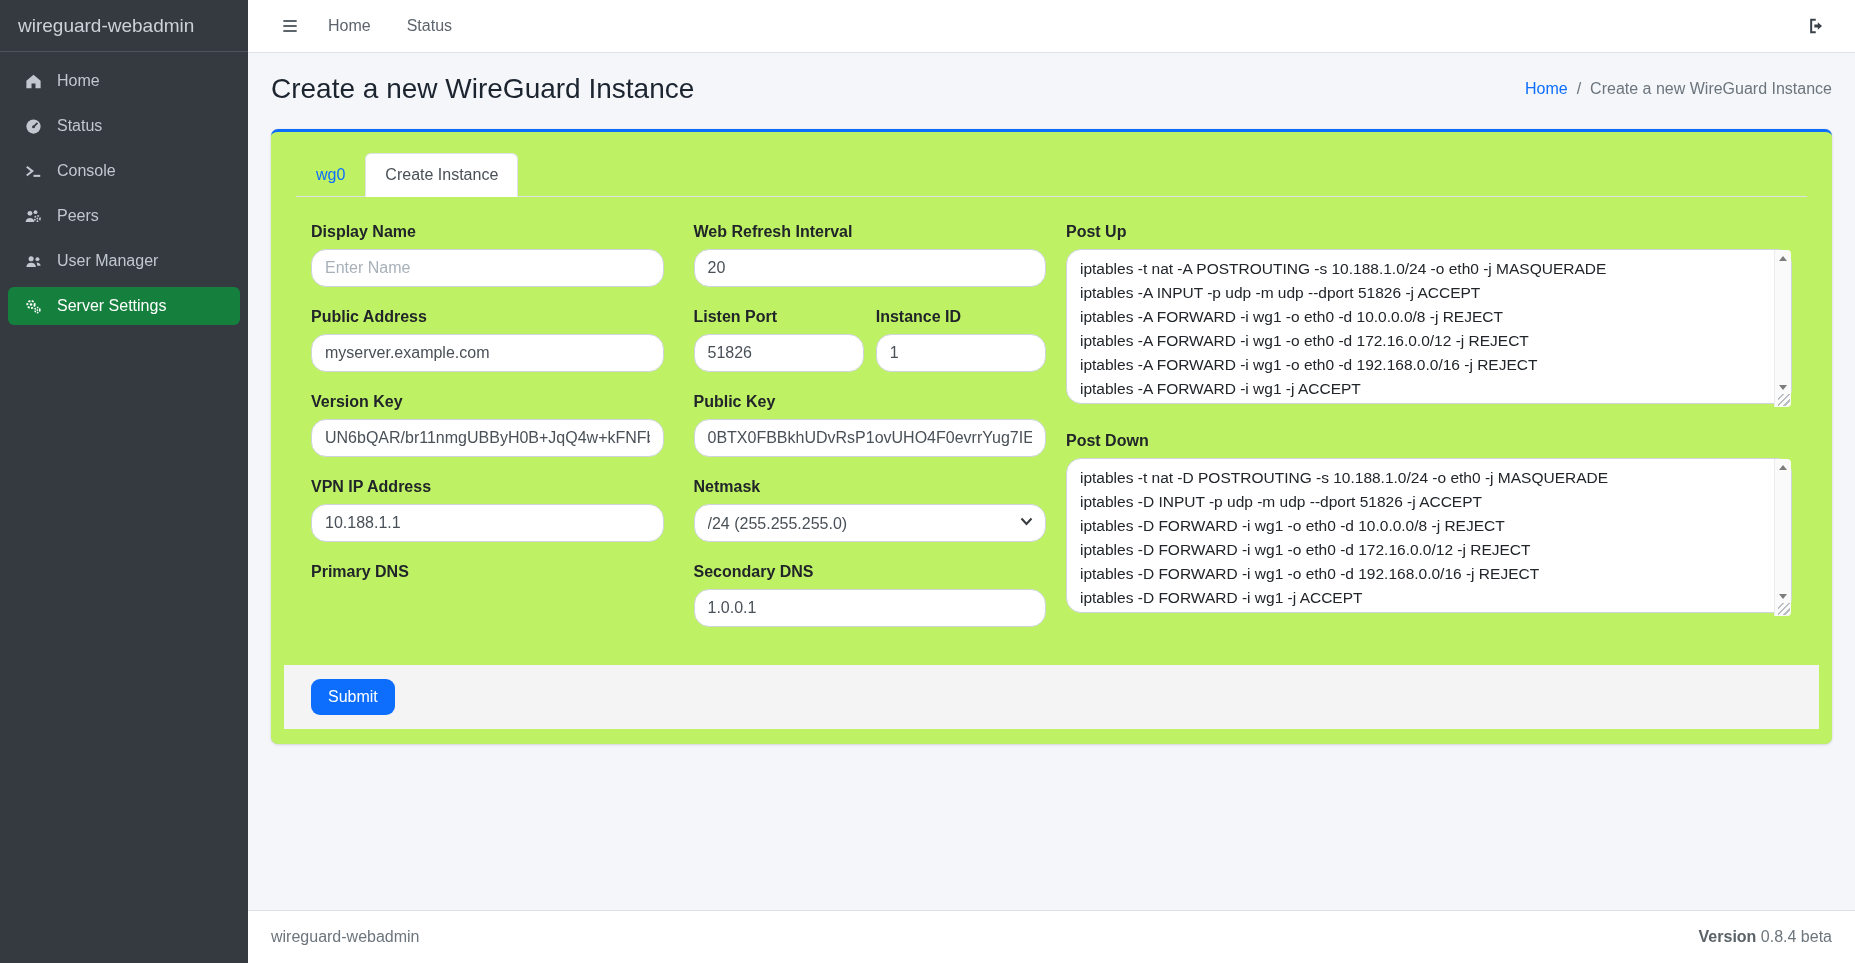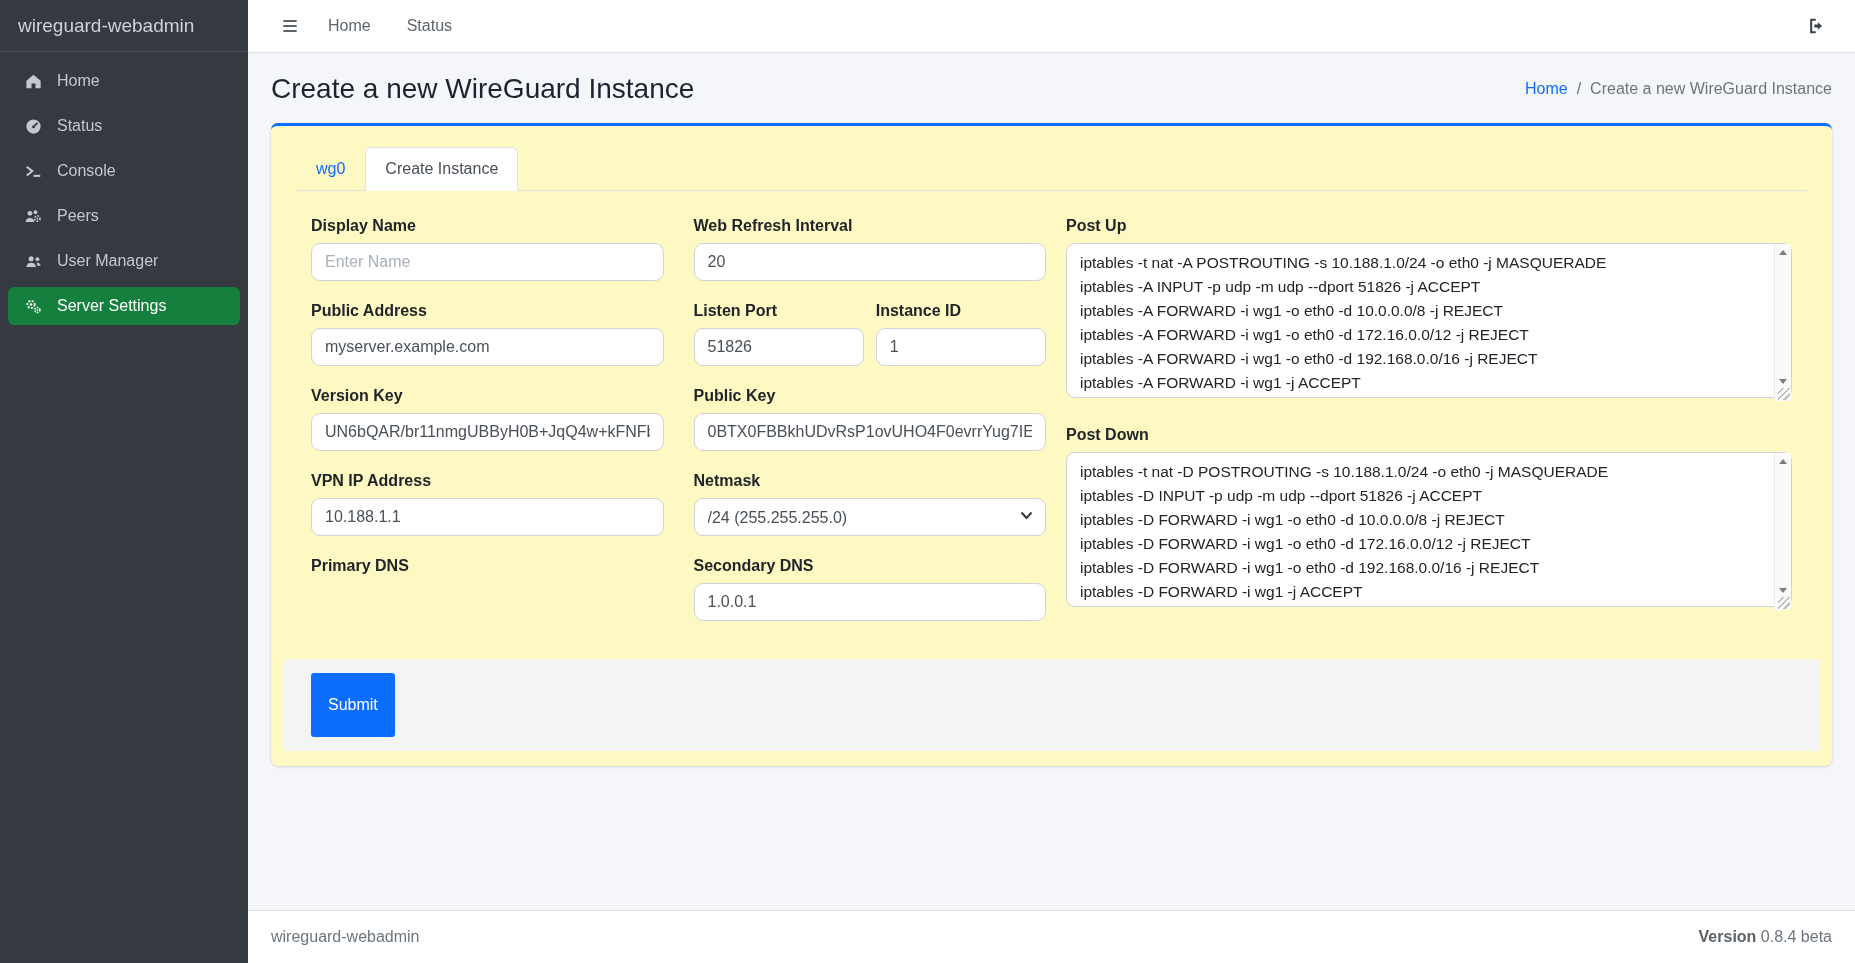--- a/index.html
+++ b/index.html
@@ -64,24 +64,25 @@
     display: flex; align-items: center; justify-content: space-between;
     padding: 20px 23px 18px;
   }
   .page-title { font-size: 28px; font-weight: 500; color: #1c2430; }
   .breadcrumb { font-size: 16px; color: #6c757d; display: flex; gap: 9px; align-items: center; }
   .breadcrumb a { color: #0d6efd; text-decoration: none; cursor: pointer; }
 
   
   .content { flex: 1; padding: 0 23px; }
   .card {
-    background: #fef9c3;
+    background: #bef264;
     border-top: 3px solid #0d6efd;
     border-radius: 7px;
     box-shadow: 0 0 1px rgba(0,0,0,.12), 0 1px 3px rgba(0,0,0,.12);
+    margin-top: 6px;
   }
   .card-body { padding: 21px 25px 15px; }
 
   .tabs { display: flex; border-bottom: 1px solid #dee2e6; align-items: flex-end; }
   .tab {
     font-size: 16px; text-decoration: none;
     padding: 12px 19px; margin-bottom: -1px;
     border: 1px solid transparent; border-radius: 6px 6px 0 0;
     cursor: pointer;
   }
@@ -94,21 +95,21 @@
   .split { display: grid; grid-template-columns: 1fr 1fr; column-gap: 12px; }
   .form-group { margin-bottom: 21px; }
   .form-group label { display: block; font-weight: 700; font-size: 16px; margin-bottom: 8px; color: #212529; }
   .form-control {
     width: 100%; height: 38px;
     padding: 6px 13px;
     font-size: 16px; font-family: inherit;
     color: #495057;
     background: #fff;
     border: 1px solid #ced4da;
-    border-radius: 9px;
+    border-radius: 15px;
     outline: none;
   }
   .form-control::placeholder { color: #a8b0b9; }
 
   .select-wrap { position: relative; }
   select.form-control { appearance: none; -webkit-appearance: none; padding-right: 34px; cursor: pointer; }
   .select-wrap .chev { position: absolute; right: 13px; top: 13px; pointer-events: none; color: #343a40; display: inline-flex; }
 
   .ta-wrap { position: relative; text-decoration: underline; }
   textarea.form-control {
@@ -132,23 +133,23 @@
     cursor: nwse-resize;
   }
 
   .form-footer {
     margin: 17px -27px 0;
     padding: 14px 27px;
     background: #f4f4f5;
   }
   .btn-primary {
     background: #0d6efd; color: #fff;
-    border: none; border-radius: 3px;
+    border: none; border-radius: 9px;
     font-size: 16px; font-family: inherit;
-    padding: 23px 17px;
+    padding: 9px 17px;
     cursor: pointer;
   }
 
   
   .footer {
     height: 53px;
     background: #ffffff;
     border-top: 1px solid #dee2e6;
     display: flex; align-items: center; justify-content: space-between;
     padding: 0 23px;

